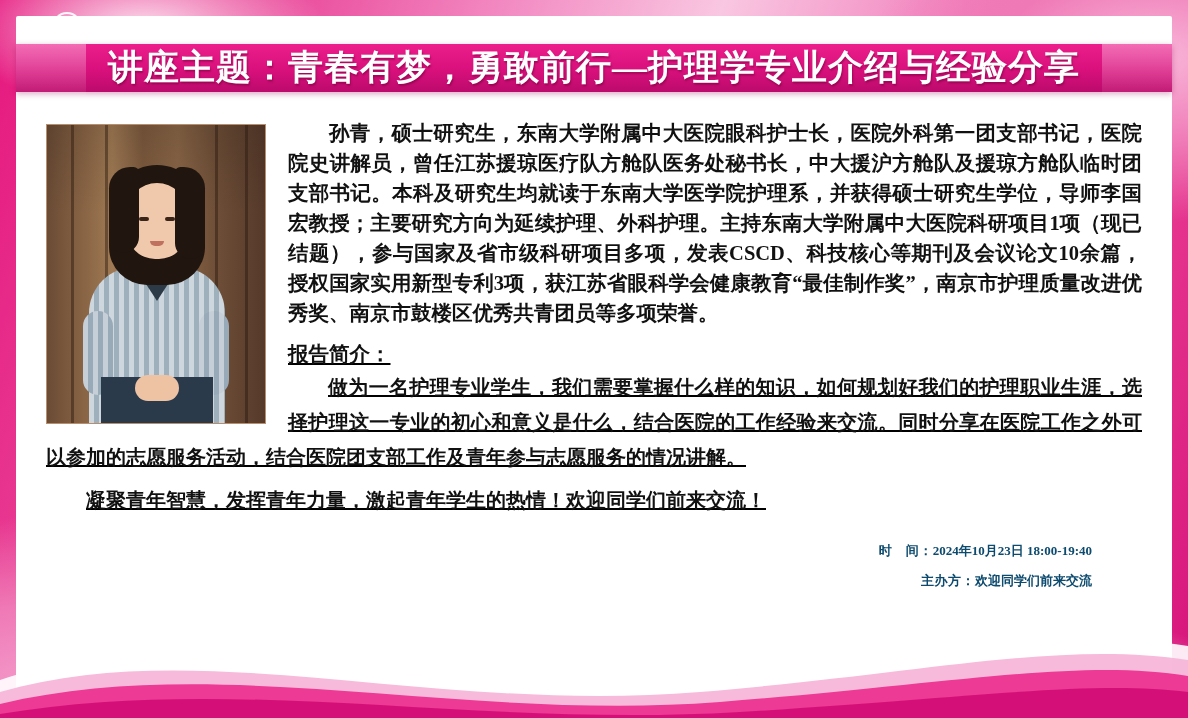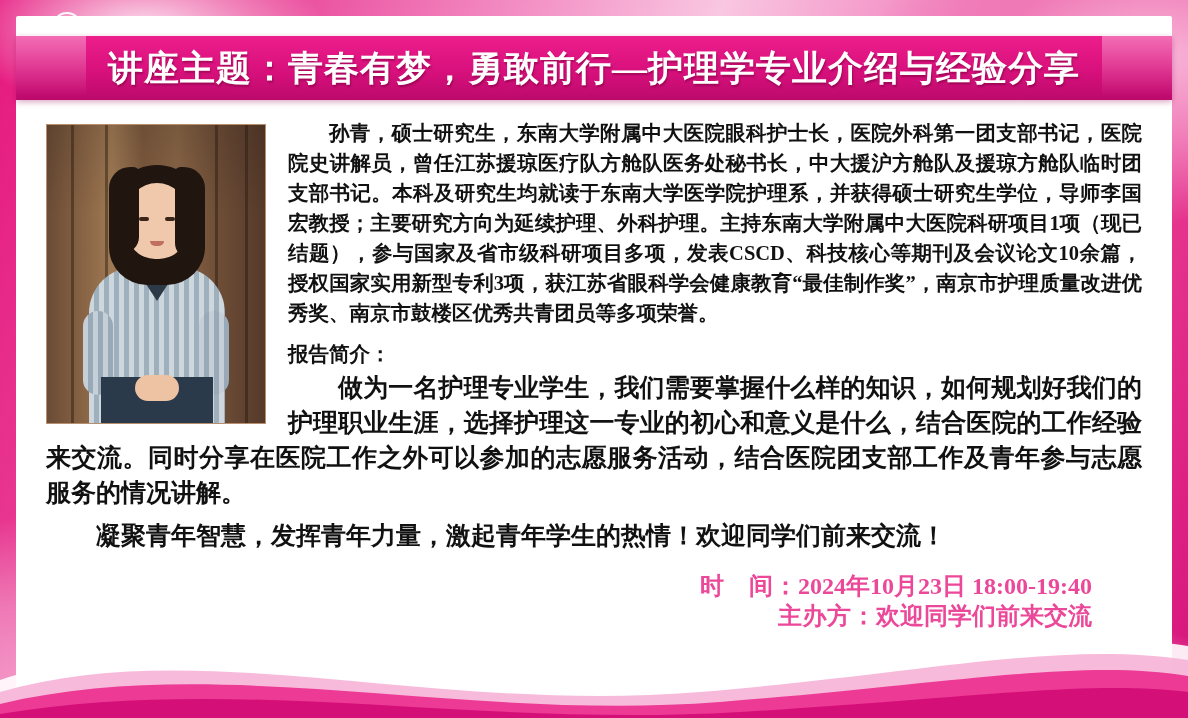--- a/index.html
+++ b/index.html
@@ -67,27 +67,27 @@
     bottom: 0;
     width: 1188px;
     height: 130px;
     pointer-events: none;
   }
 
   
   .title-banner {
     position: absolute;
     left: 16px;
-    top: 36px;
+    top: 44px;
     width: 1156px;
-    height: 64px;
+    height: 48px;
     background: linear-gradient(180deg, #ec1e8c 0%, #d8107c 55%, #bc0a6c 100%);
     box-shadow: 0 2px 6px rgba(150,0,80,0.35);
     display: flex;
-    align-items: center;
+    align-items: flex-start;
     justify-content: center;
   }
   .title-banner::before,
   .title-banner::after {
     content: "";
     position: absolute;
     top: 0;
     width: 70px;
     height: 60px;
     background: linear-gradient(180deg, rgba(255,255,255,0.35), rgba(255,255,255,0));
@@ -232,52 +232,53 @@
     font-size: 20.5px;
     line-height: 30px;
     color: #111111;
     text-align: justify;
     text-indent: 2em;
   }
 
   .section {
     clear: none;
     margin-top: 10px;
+    text-decoration: underline;
   }
   .section-head {
     font-family: "Liberation Serif", serif;
     font-weight: bold;
     font-size: 20.5px;
     line-height: 32px;
     color: #111111;
   }
   .section-body {
     font-family: "Liberation Serif", serif;
     font-weight: bold;
-    font-size: 25px;
+    font-size: 20px;
     line-height: 35px;
     color: #111111;
     text-align: justify;
     text-indent: 2em;
   }
   .section-body.second {
     margin-top: 8px;
   }
 
   .details {
     margin-top: 18px;
     text-align: right;
     padding-right: 50px;
   }
   .detail-row {
     font-family: "Liberation Serif", serif;
     font-weight: bold;
-    font-size: 24px;
+    font-size: 13px;
     line-height: 30px;
-    color: #ec4899;
+    color: #0c4a6e;
     white-space: nowrap;
   }
   .detail-label {
     letter-spacing: 0.5px;
   }
 </style>
 </head>
 <body>
 
 <div id="poster">

